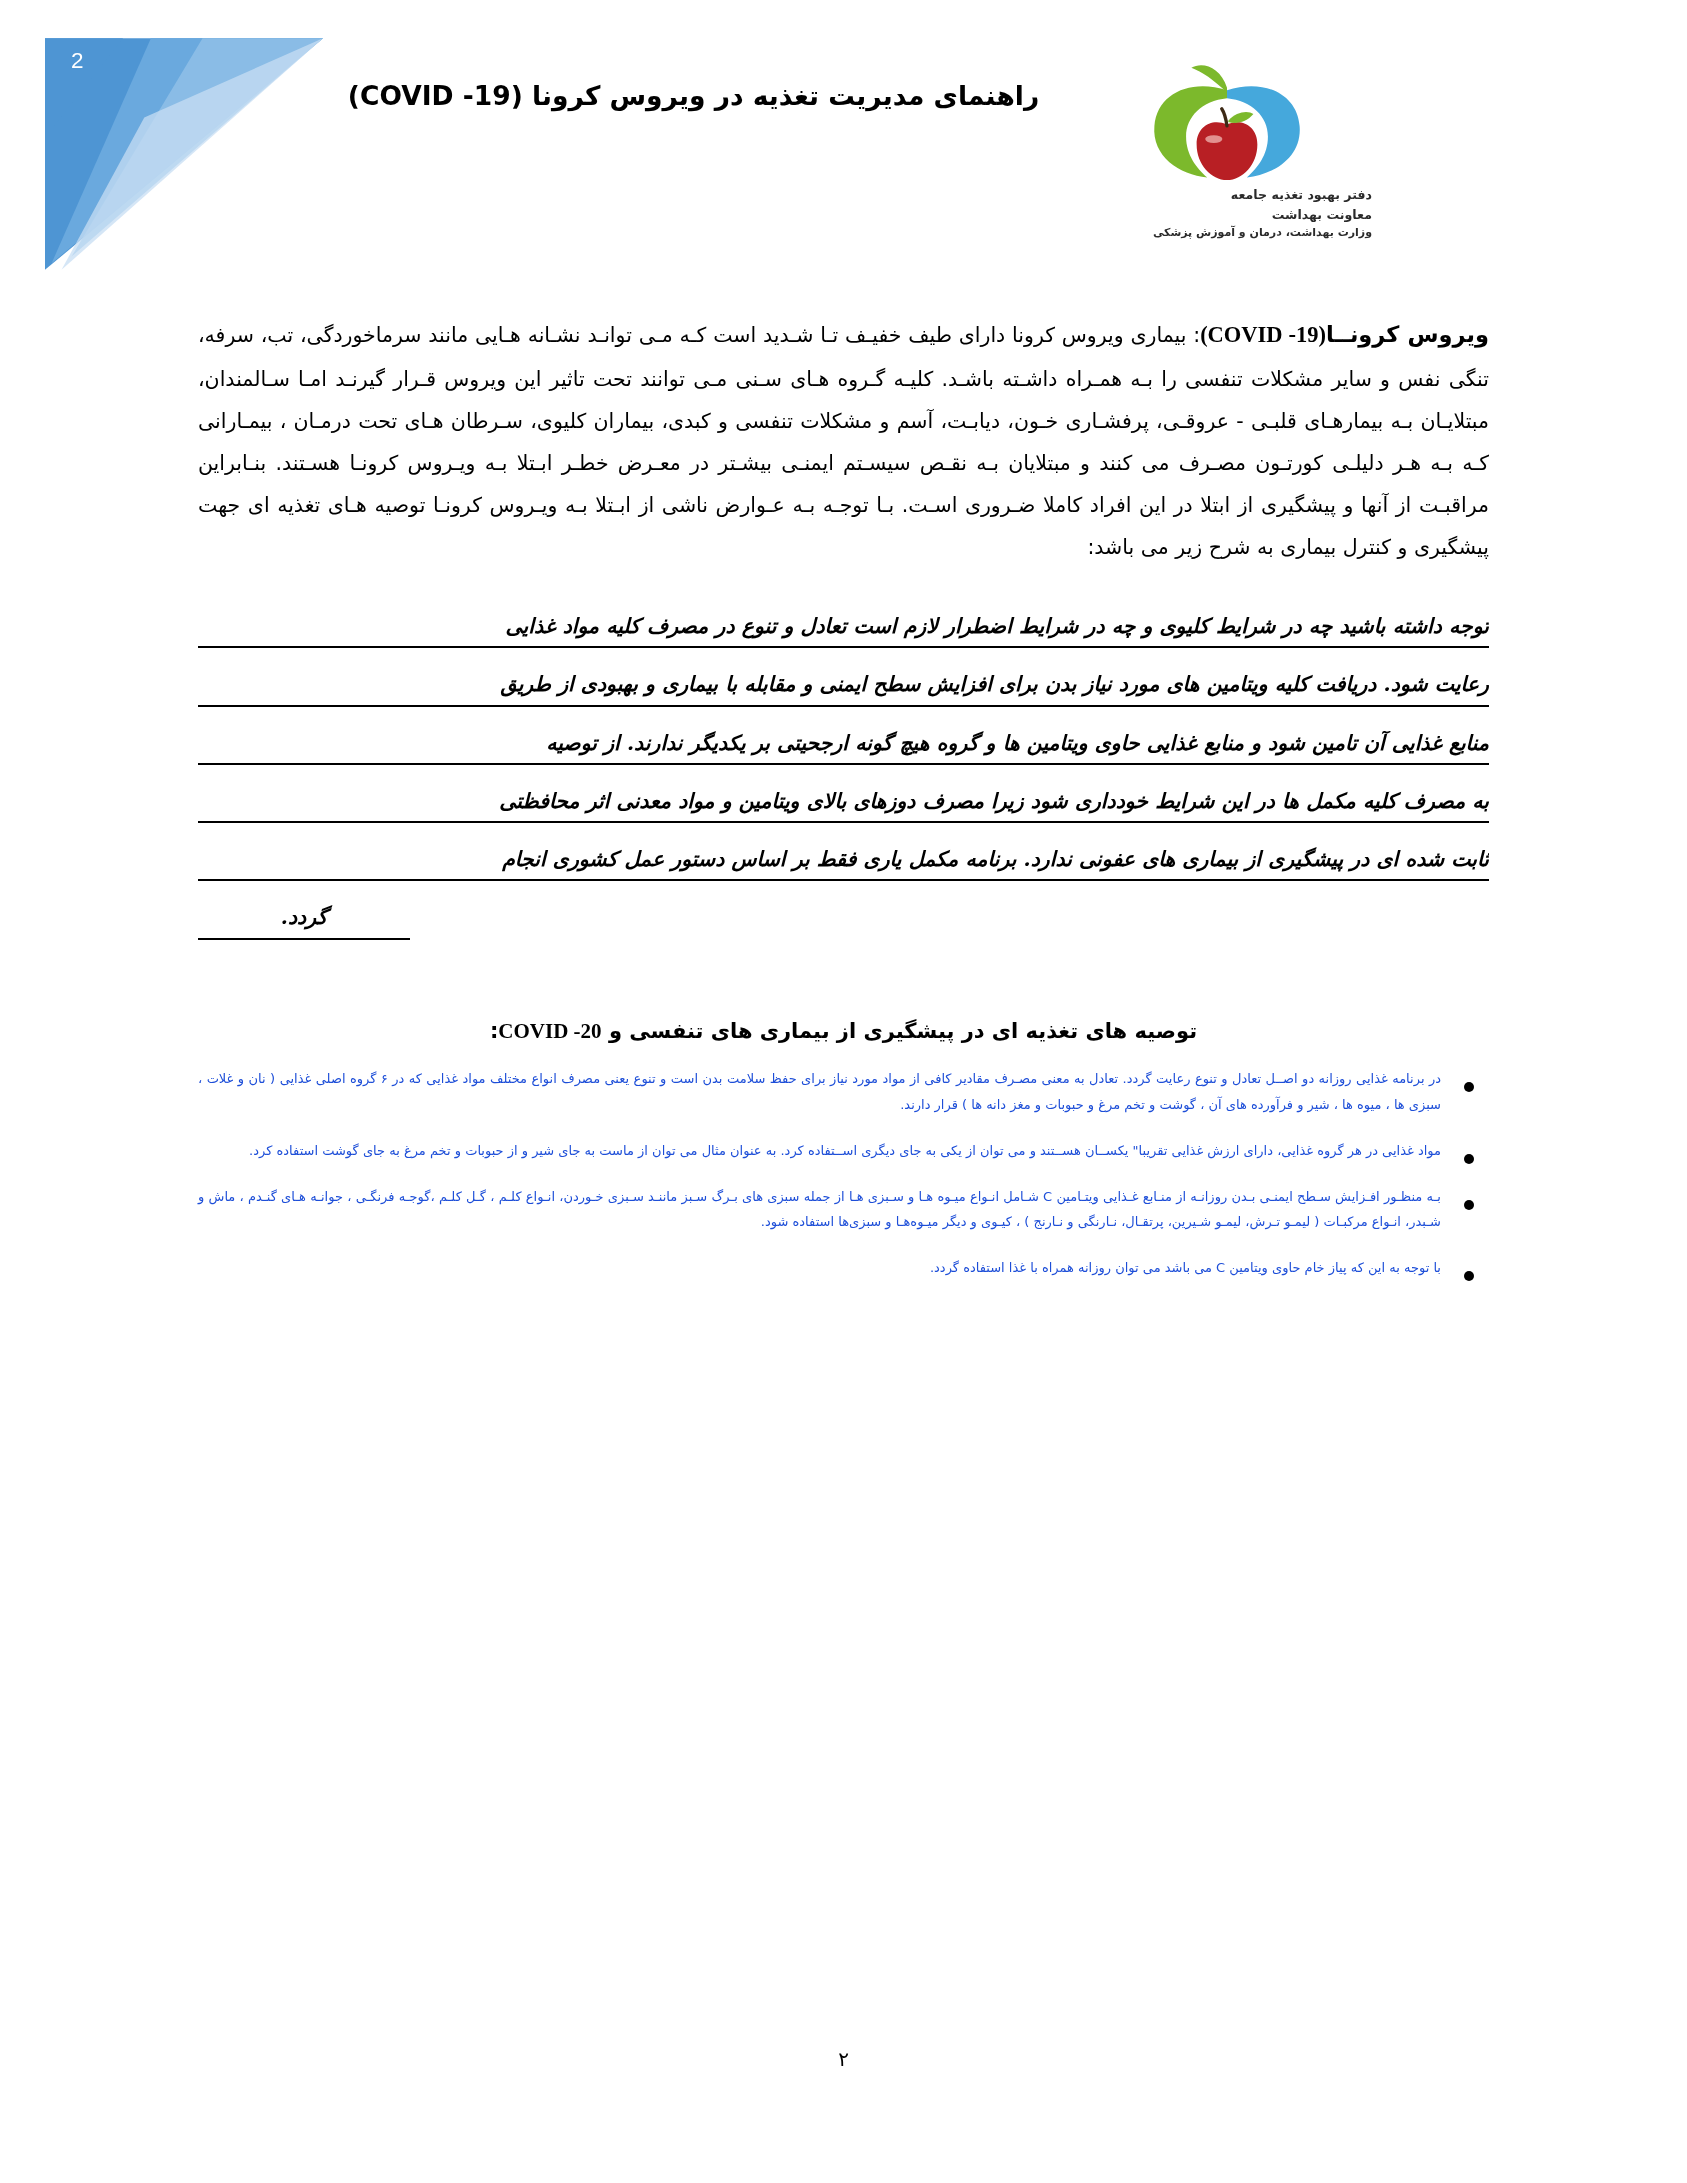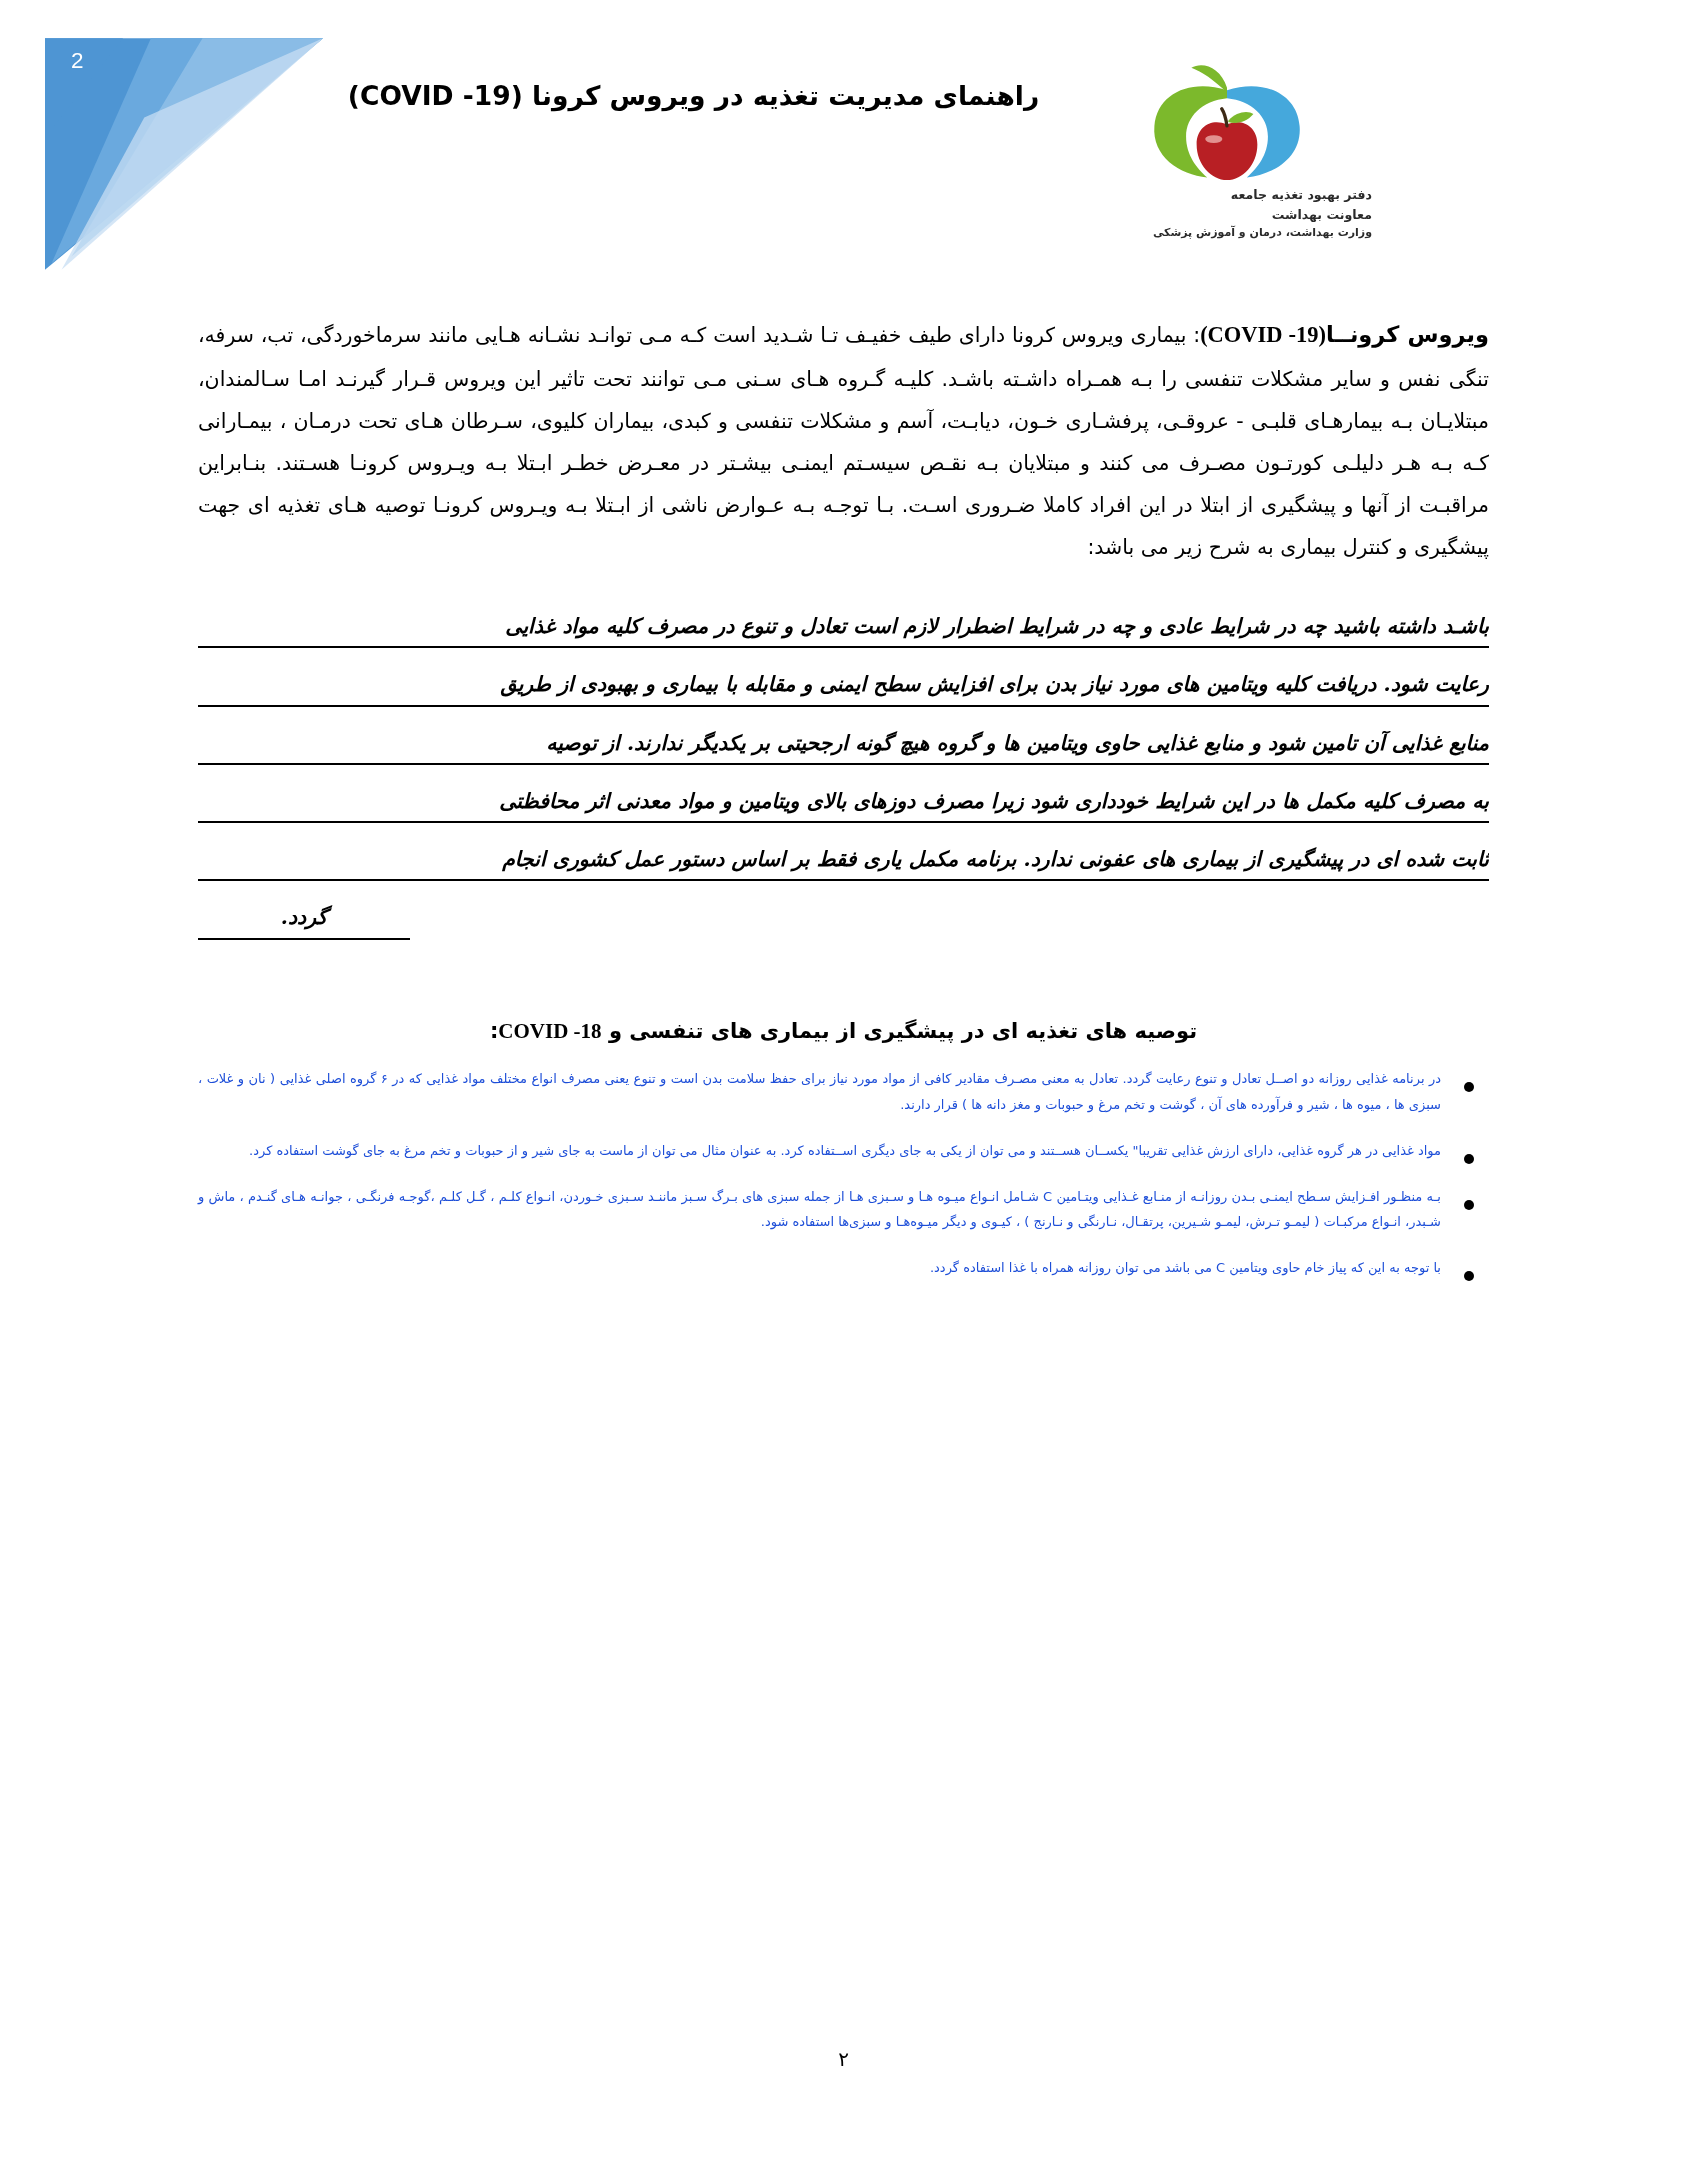--- a/index.html
+++ b/index.html
@@ -244,29 +244,29 @@
         <div class="logo-line wide">وزارت بهداشت، درمان و آموزش پزشکی</div>
       </div>
     </div>
   </div>
 
   <div class="content">
 
     <p class="para"><span class="lead">ویروس کرونــا</span><span class="lead latin">(COVID -19)</span><span>: بیماری ویروس کرونا دارای طیف خفیـف تـا شـدید است کـه مـی توانـد نشـانه هـایی مانند سرماخوردگی، تب، سرفه، تنگی نفس و سایر مشکلات تنفسی را بـه همـراه داشـته باشـد. کلیـه گـروه هـای سـنی مـی توانند تحت تاثیر این ویروس قـرار گیرنـد امـا سـالمندان، مبتلایـان بـه بیمارهـای قلبـی - عروقـی، پرفشـاری خـون، دیابـت، آسم و مشکلات تنفسی و کبدی، بیماران کلیوی، سـرطان هـای تحت درمـان ، بیمـارانی کـه بـه هـر دلیلـی کورتـون مصـرف می کنند و مبتلایان بـه نقـص سیسـتم ایمنـی بیشـتر در معـرض خطـر ابـتلا بـه ویـروس کرونـا هسـتند. بنـابراین مراقبـت از آنها و پیشگیری از ابتلا در این افراد کاملا ضـروری اسـت. بـا توجـه بـه عـوارض ناشی از ابـتلا بـه ویـروس کرونـا توصیه هـای تغذیه ای جهت پیشگیری و کنترل بیماری به شرح زیر می باشد:</span></p>
 
     <div class="highlight-block">
-      <div class="highlight-line">باشـد داشته باشید چه در شرایط عادی و چه در شرایط اضطرار لازم است تعادل و تنوع در مصرف کلیه مواد غذایی</div>
+      <div class="highlight-line">توجه داشته باشید چه در شرایط کلیوی و چه در شرایط اضطرار لازم است تعادل و تنوع در مصرف کلیه مواد غذایی</div>
       <div class="highlight-line">رعایت شود. دریافت کلیه ویتامین های مورد نیاز بدن برای افزایش سطح ایمنی و مقابله با بیماری و بهبودی از طریق</div>
       <div class="highlight-line">منابع غذایی آن تامین شود و منابع غذایی حاوی ویتامین ها و گروه هیچ گونه ارجحیتی بر یکدیگر ندارند. از توصیه</div>
       <div class="highlight-line">به مصرف کلیه مکمل ها در این شرایط خودداری شود زیرا مصرف دوزهای بالای ویتامین و مواد معدنی اثر محافظتی</div>
       <div class="highlight-line">ثابت شده ای در پیشگیری از بیماری های عفونی ندارد. برنامه مکمل یاری فقط بر اساس دستور عمل کشوری انجام</div>
       <div class="highlight-line last">گردد.</div>
     </div>
 
-    <div class="section-heading"><span>توصیه های تغذیه ای در پیشگیری از بیماری های تنفسی و  </span><span class="latin">COVID -18</span><span>:</span></div>
+    <div class="section-heading"><span>توصیه های تغذیه ای در پیشگیری از بیماری های تنفسی و  </span><span class="latin">COVID -20</span><span>:</span></div>
 
     <ul class="bullets">
       <li><span>در برنامه غذایی روزانه دو اصــل تعادل و تنوع رعایت گردد. تعادل به معنی مصـرف مقادیر کافی از مواد مورد نیاز برای حفظ  سلامت بدن است و تنوع  یعنی مصرف انواع مختلف مواد غذایی که در ۶ گروه اصلی غذایی ( نان و غلات ، سبزی ها ، میوه ها ، شیر و فرآورده های آن ، گوشت  و  تخم مرغ و حبوبات و مغز دانه ها ) قرار دارند.</span></li>
       <li><span>مواد غذایی در هر گروه غذایی، دارای ارزش غذایی تقریبا" یکســان هســتند و می توان از یکی به جای دیگری اســتفاده کرد. به عنوان مثال  می توان از ماست به جای شیر و از حبوبات و تخم مرغ به جای گوشت استفاده کرد.</span></li>
       <li class="tight"><span>بـه منظـور افـزایش سـطح ایمنـی بـدن روزانـه از منـابع غـذایی ویتـامین  C  شـامل انـواع میـوه هـا و سـبزی هـا از جمله سبزی های بـرگ سـبز ماننـد سـبزی خـوردن،  انـواع کلـم ، گـل کلـم ،گوجـه فرنگـی ، جوانـه هـای گنـدم ، ماش و شـبدر،  انـواع مرکبـات ( لیمـو تـرش، لیمـو شـیرین، پرتقـال، نـارنگی و نـارنج ) ، کیـوی و دیگر میـوه‌هـا و سبزی‌ها  استفاده شود.</span></li>
       <li><span>با توجه به این که پیاز خام حاوی ویتامین C می باشد می توان روزانه همراه با غذا استفاده گردد.</span></li>
     </ul>
 
   </div>
 

